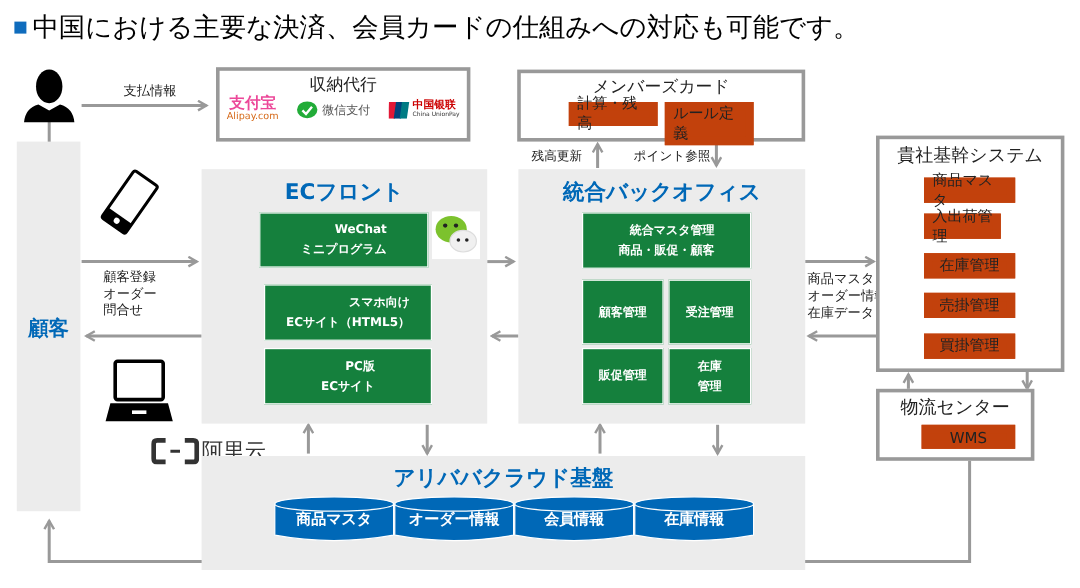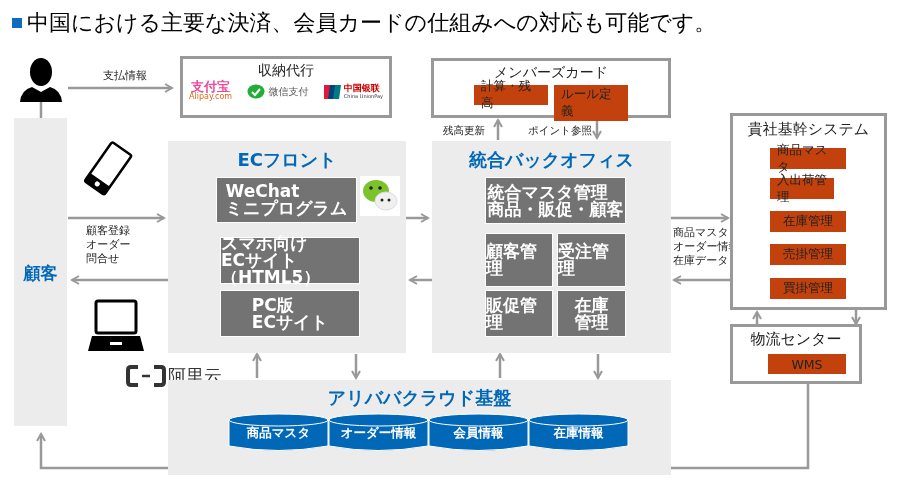--- a/index.html
+++ b/index.html
@@ -1,21 +1,21 @@
 <!DOCTYPE html>
 <html><head>
 <meta charset="utf-8">
 <style>
   html,body{margin:0;padding:0;background:#fff;}
   body{width:900px;height:490px;position:relative;overflow:hidden;font-family:"DejaVu Sans","Liberation Sans",sans-serif;color:#222;}
   .abs{position:absolute;}
   .heading{left:12px;top:8px;font-size:22px;color:#000000;display:flex;align-items:center;white-space:nowrap;}
   .heading .bullet{width:10px;height:10px;background:#0f6cbd;margin-right:5px;display:inline-block;}
   .grey-panel{background:#ececec;}
-  .blue-box{background:#737373;color:#fff;font-weight:bold;display:flex;align-items:center;justify-content:center;text-align:left;font-size:17px;line-height:17px;border:1px solid #fff;box-sizing:border-box;}
+  .blue-box{background:#15803d;color:#fff;font-weight:bold;display:flex;align-items:center;justify-content:center;text-align:right;font-size:10px;line-height:17px;border:1px solid #fff;box-sizing:border-box;}
   .outline-box{border:3px solid #999;background:#fff;box-sizing:border-box;}
   .small-box{border:7px solid #c2410c;background:#c2410c;font-size:12.5px;display:flex;align-items:center;justify-content:center;box-sizing:border-box;color:#222;}
   .panel-title{color:#0068b7;font-weight:bold;text-align:center;font-size:18px;}
   .label{font-size:11px;color:#222;line-height:14px;white-space:nowrap;}
   .title-text{font-size:14px;text-align:center;color:#222;}
   .db{position:absolute;height:34px;}
   .db svg{position:absolute;left:0;top:0;}
   .db span{position:absolute;left:0;right:0;top:12px;text-align:center;color:#fff;font-weight:bold;font-size:12.5px;}
 </style>
 </head>

